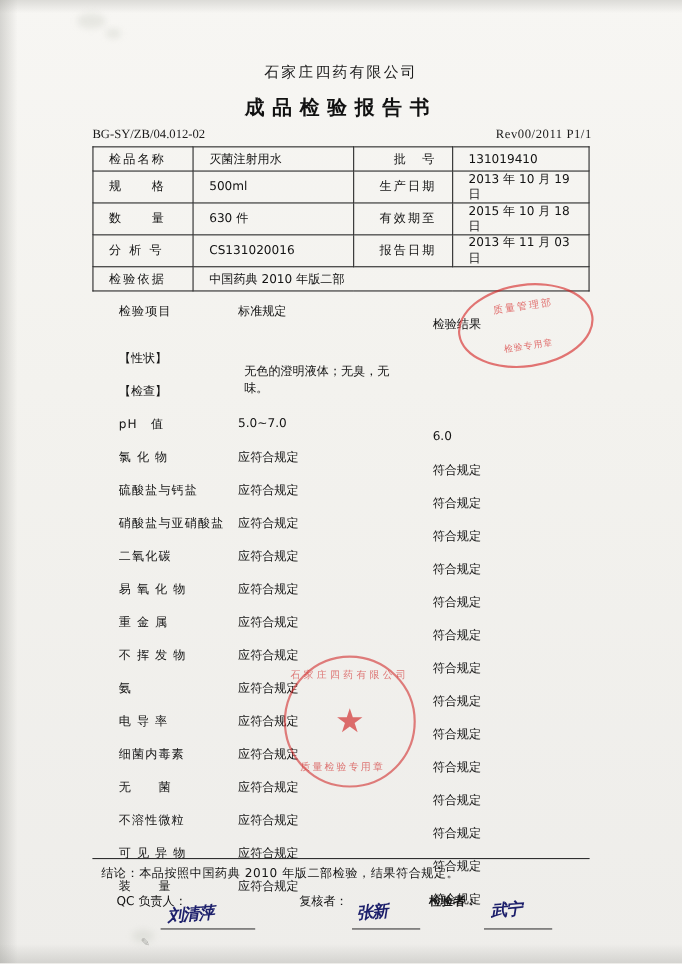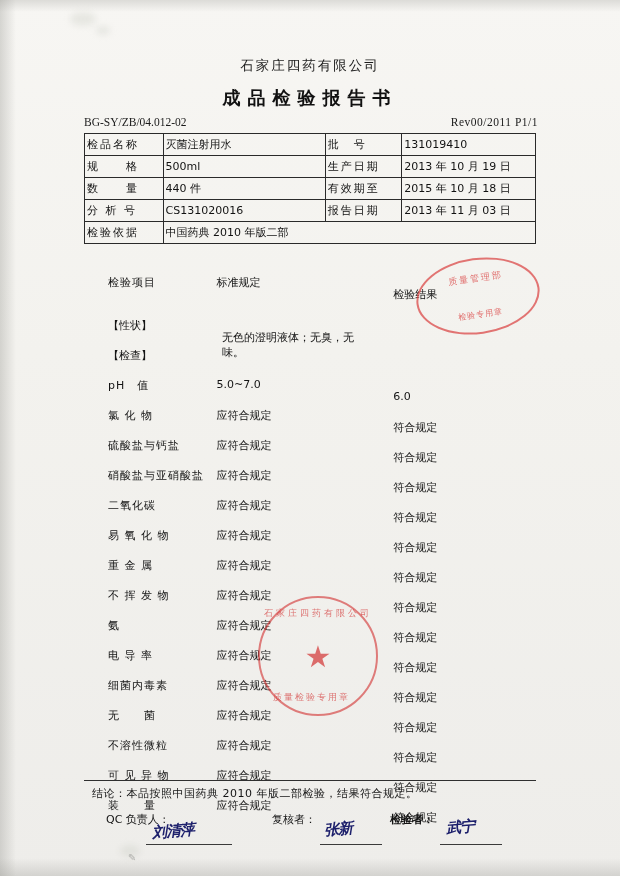--- a/index.html
+++ b/index.html
@@ -83,36 +83,36 @@
     top: 133px;
     left: 84px;
     width: 452px;
     border-collapse: collapse;
     font-size: 11px;
     color: #121212;
   }
   table.info td {
     border: 1px solid #2a2a2a;
     height: 21px;
-    padding: 0 2px;
+    padding: 0 14px;
     vertical-align: middle;
     line-height: 14px;
   }
   td.lbl {
     width: 72px;
     letter-spacing: 2px;
     white-space: nowrap;
   }
   td.val {
     width: 154px;
   }
   td.lbl2 {
     width: 70px;
     letter-spacing: 2px;
-    text-align: left;
+    text-align: right;
     white-space: nowrap;
   }
   td.val2 {
     width: 126px;
   }
   td.wide {
     
   }
 
   .results {
@@ -278,21 +278,21 @@
       <td class="val2">131019410</td>
     </tr>
     <tr>
       <td class="lbl">规　　格</td>
       <td class="val">500ml</td>
       <td class="lbl2">生产日期</td>
       <td class="val2">2013 年 10 月 19 日</td>
     </tr>
     <tr>
       <td class="lbl">数　　量</td>
-      <td class="val">440 件</td>
+      <td class="val">630 件</td>
       <td class="lbl2">有效期至</td>
       <td class="val2">2015 年 10 月 18 日</td>
     </tr>
     <tr>
       <td class="lbl">分 析 号</td>
       <td class="val">CS131020016</td>
       <td class="lbl2">报告日期</td>
       <td class="val2">2013 年 11 月 03 日</td>
     </tr>
     <tr>

